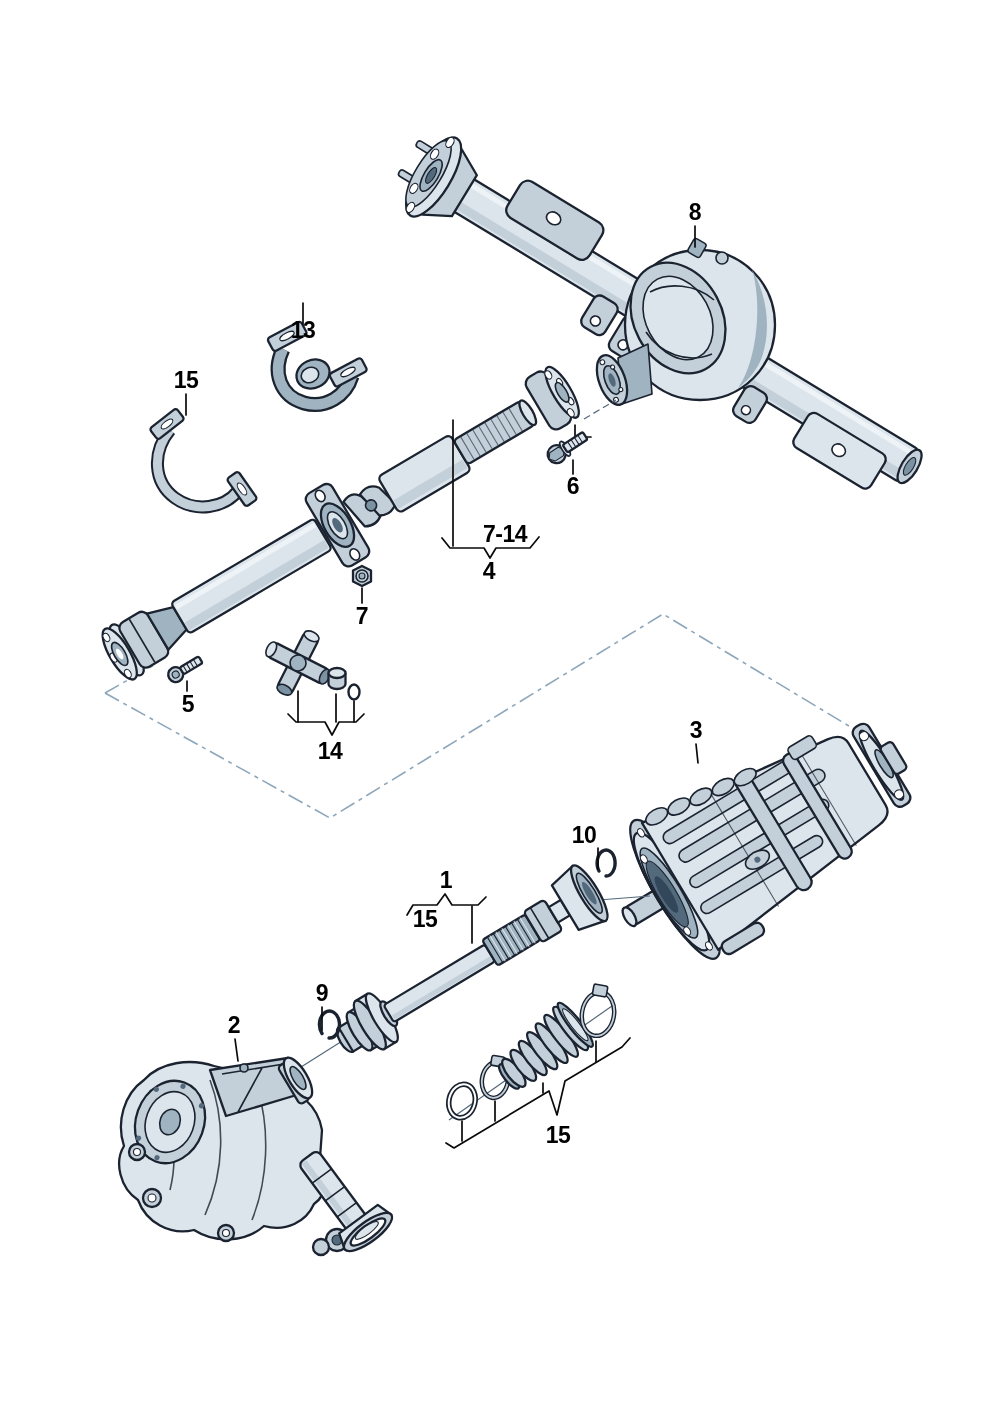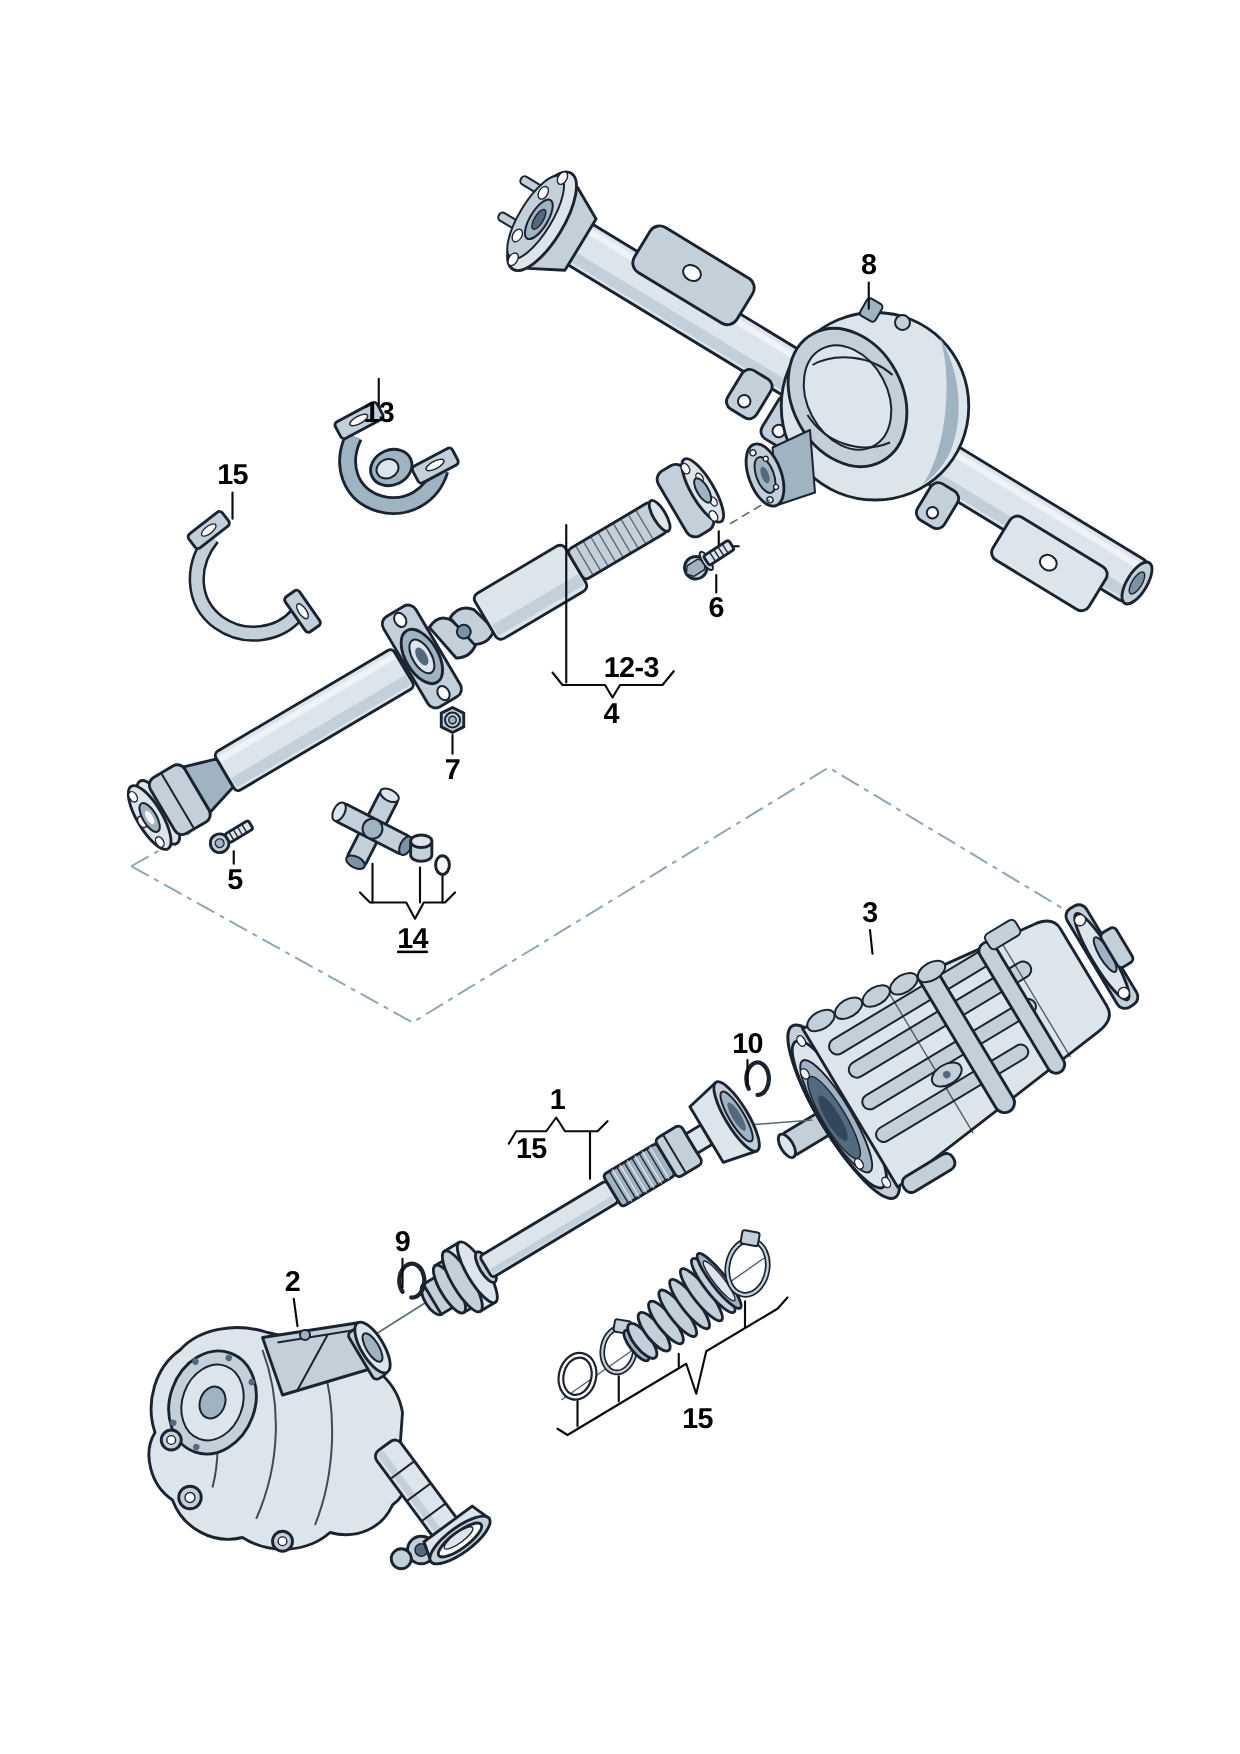--- a/index.html
+++ b/index.html
@@ -392,26 +392,26 @@
     <path d="M462,1121 V1141 M495,1101 V1121 M543,1083 V1093 M596,1041 V1062"></path>
     <path d="M446,1143 L454,1148 L549,1091 L557,1115 L565,1081 L622,1047 L630,1038"></path>
   </g>
 </svg>
 
 <div id="callouts">
       <div class="callout" style="left: 695px; top: 212px;">8</div>
       <div class="callout" style="left: 303px; top: 286px; margin-top: 44px;">13</div>
       <div class="callout" style="left: 186px; top: 380px;">15</div>
       <div class="callout" style="left: 573px; top: 486px;">6</div>
-      <div class="callout" style="left: 505px; top: 534px;">12-3</div>
+      <div class="callout" style="left: 505px; top: 534px;">7-14</div>
       <div class="callout" style="left: 489px; top: 571px;">4</div>
       <div class="callout" style="left: 362px; top: 616px;">7</div>
       <div class="callout" style="left: 188px; top: 704px;">5</div>
-      <div class="callout" style="left: 330px; top: 751px; text-decoration: underline;">14</div>
+      <div class="callout" style="left: 330px; top: 751px;">14</div>
       <div class="callout" style="left: 696px; top: 730px;">3</div>
-      <div class="callout" style="left: 598px; top: 835px;">10</div>
+      <div class="callout" style="left: 584px; top: 835px;">10</div>
       <div class="callout" style="left: 446px; top: 880px;">1</div>
       <div class="callout" style="left: 425px; top: 919px;">15</div>
       <div class="callout" style="left: 322px; top: 993px;">9</div>
       <div class="callout" style="left: 234px; top: 1025px;">2</div>
       <div class="callout" style="left: 558px; top: 1135px;">15</div>
     </div>
 </div>
 
 </body></html>

